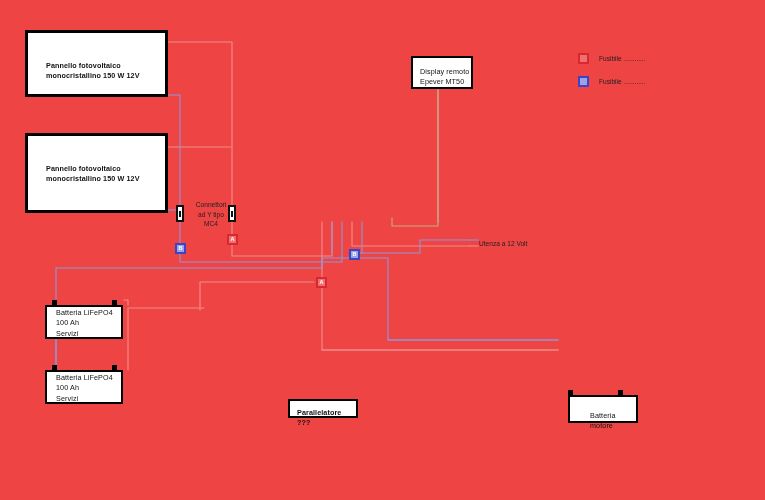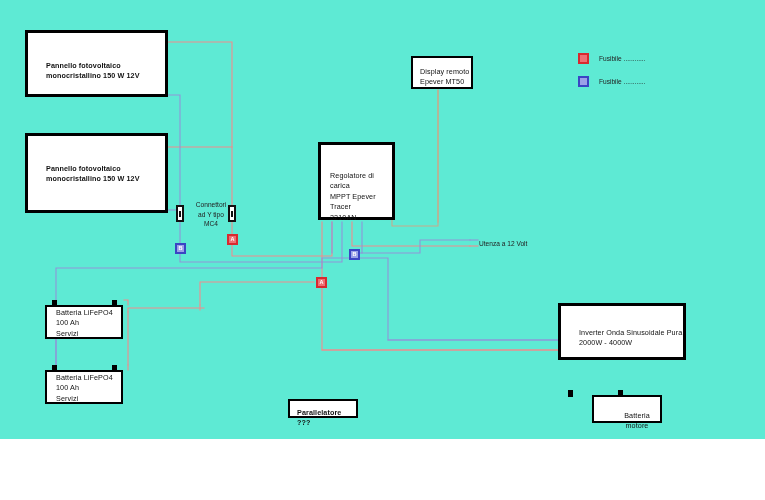--- a/index.html
+++ b/index.html
@@ -1,21 +1,21 @@
 <!DOCTYPE html>
 <html><head>
 <meta charset="utf-8">
 <title>Schema impianto fotovoltaico</title>
 <style>
   html,body{margin:0;padding:0;background:#ffffff;}
   body{font-family:"Liberation Sans",sans-serif;}
   #canvas{
     position:relative;
-    width:765px;height:439px;
-    background:#5eead4;
+    width:765px;height:500px;
+    background:#ef4444;
     overflow:hidden;
   }
   svg#wires{position:absolute;left:0;top:0;width:765px;height:500px;}
 
   .box{
     position:absolute;
     background:#ffffff;
     border:3px solid #000000;
     box-sizing:border-box;
     z-index:5;
@@ -152,25 +152,20 @@
   <div class="box" style="left:25px;top:30px;width:143px;height:67px;">
     <div class="txt panel-txt">Pannello fotovoltaico
 monocristallino   150 W  12V</div>
   </div>
 
   <div class="box" style="left:25px;top:133px;width:143px;height:80px;">
     <div class="txt panel-txt">Pannello fotovoltaico
 monocristallino   150 W  12V</div>
   </div>
 
-  <div class="box" style="left:318px;top:142px;width:77px;height:78px;">
-    <div class="txt reg-txt">Regolatore di carica
-MPPT Epever Tracer
-3210AN</div>
-  </div>
 
   <div class="box box-thin" style="left:411px;top:56px;width:62px;height:33px;">
     <div class="txt disp-txt">Display remoto
 Epever MT50</div>
   </div>
 
   <div class="box box-thin" style="left:45px;top:305px;width:78px;height:34px;">
     <div class="txt batt-txt">Batteria LiFePO4
 100 Ah
         Servizi</div>
@@ -179,30 +174,26 @@
   <div class="post" style="left:112px;top:300px;"></div>
 
   <div class="box box-thin" style="left:45px;top:370px;width:78px;height:34px;">
     <div class="txt batt-txt">Batteria LiFePO4
 100 Ah
         Servizi</div>
   </div>
   <div class="post" style="left:52px;top:365px;"></div>
   <div class="post" style="left:112px;top:365px;"></div>
 
-  <div class="box" style="left:558px;top:303px;width:128px;height:57px;">
-    <div class="txt inv-txt">Inverter Onda Sinusoidale Pura
- 2000W - 4000W</div>
-  </div>
 
   <div class="box box-thin" style="left:288px;top:399px;width:70px;height:19px;font-weight:bold;">
     <div class="txt par-txt">Parallelatore ???</div>
   </div>
 
-  <div class="box box-thin" style="left:592px;top:395px;width:70px;height:28px;text-align:center;">
+  <div class="box box-thin" style="left:568px;top:395px;width:70px;height:28px;">
     <div class="txt motor-txt">Batteria motore</div>
   </div>
   <div class="post" style="left:568px;top:390px;"></div>
   <div class="post" style="left:618px;top:390px;"></div>
 
   <div class="yconn" style="left:176px;top:205px;"></div>
   <div class="yconn" style="left:228px;top:205px;"></div>
 
   <div class="label label-center" style="left:188px;top:200px;width:46px;">Connettori
 ad Y tipo

